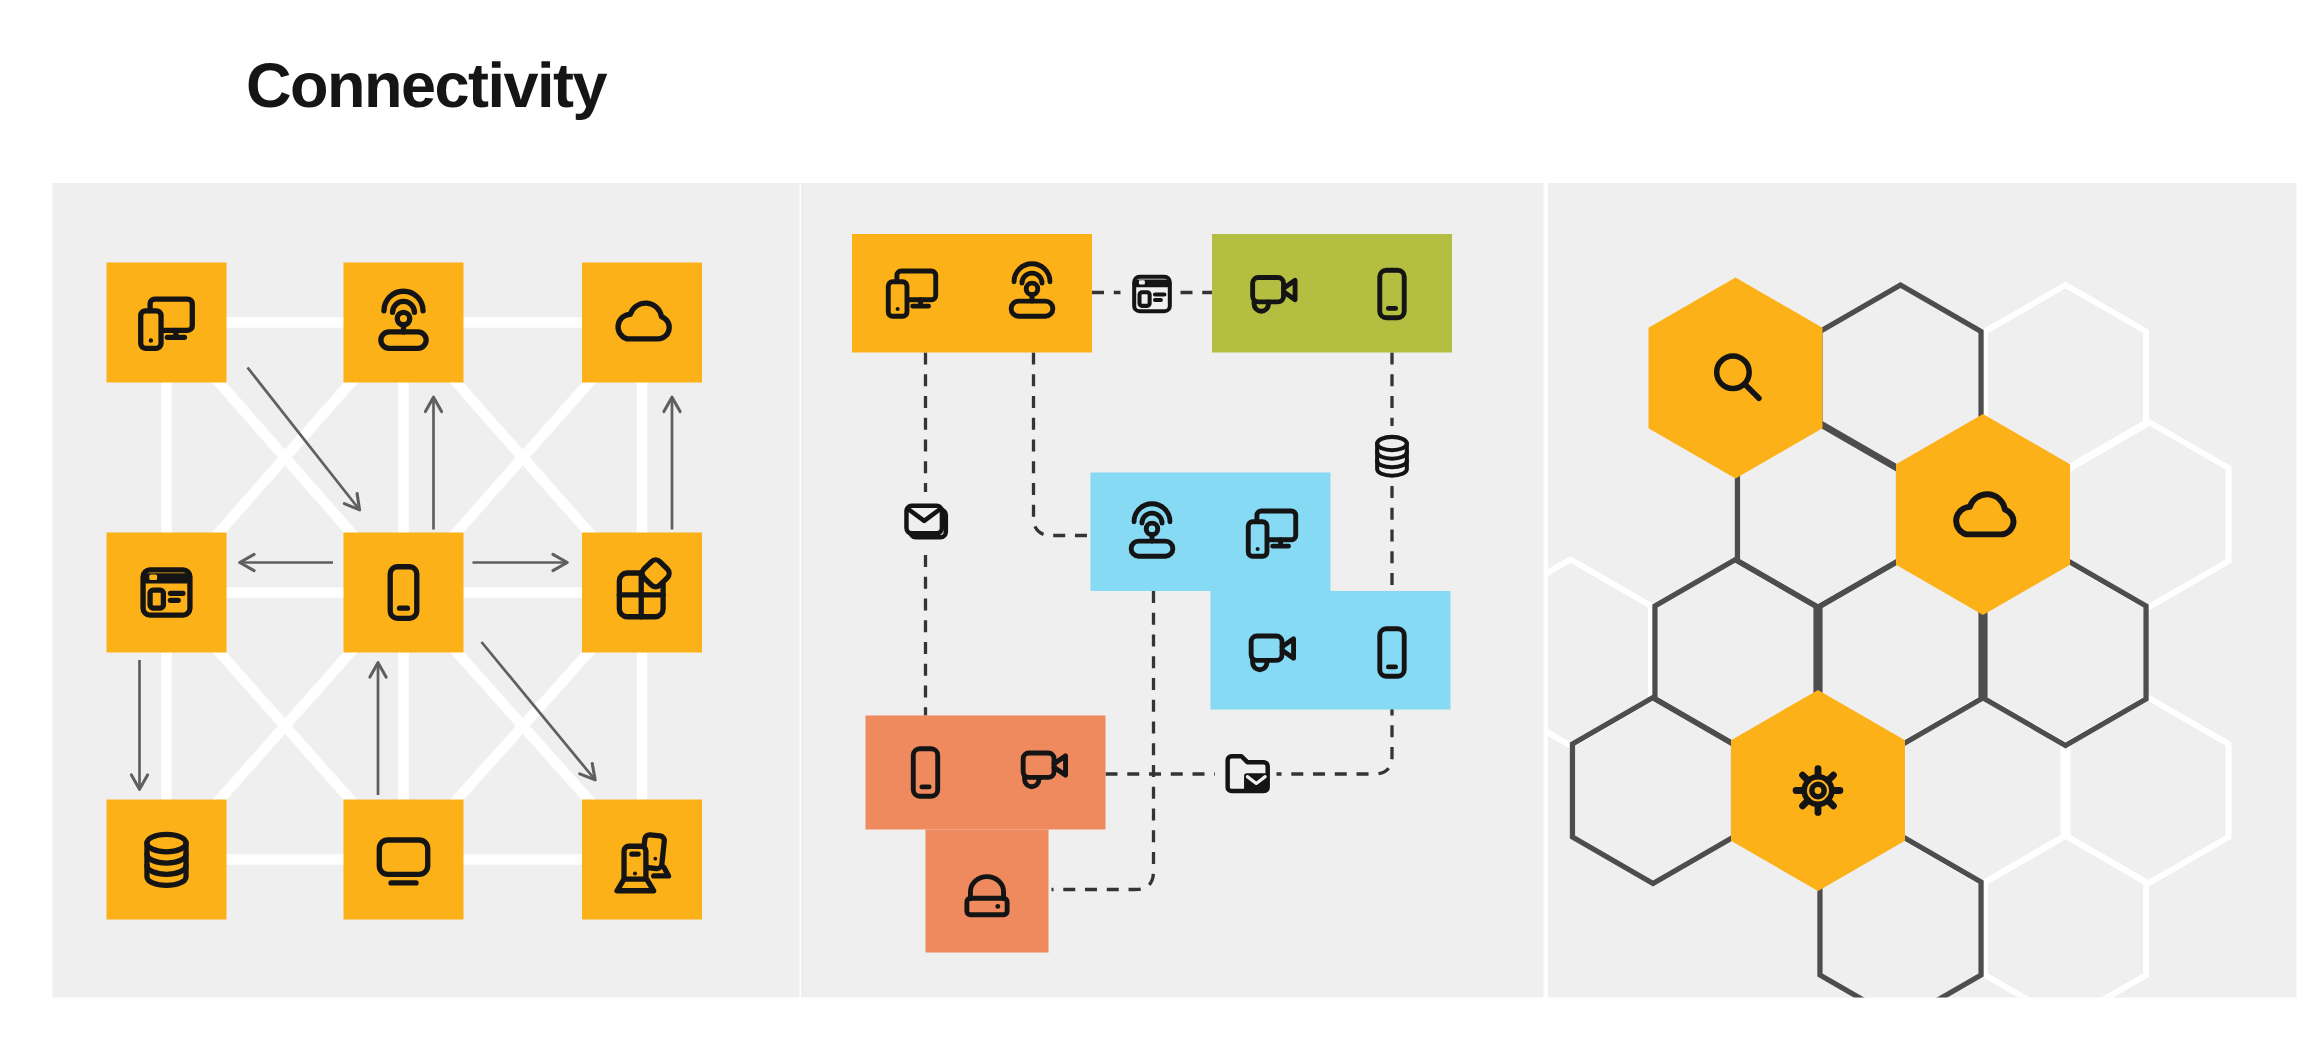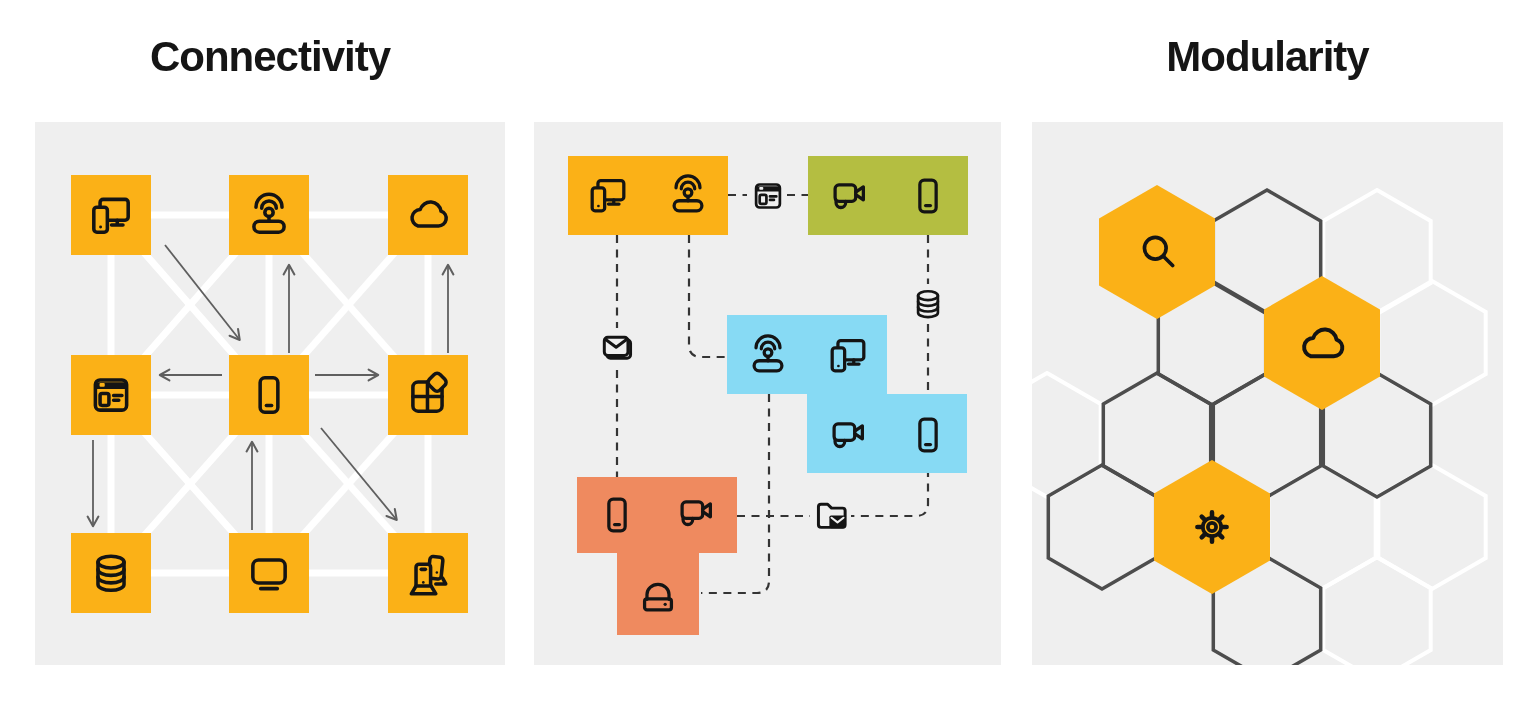--- a/index.html
+++ b/index.html
@@ -1,21 +1,21 @@
 <!DOCTYPE html>
 <html style="--page_bg: #FFFFFF; --panel_bg: #EFEFEF; --amber: #FBB117; --green: #B4BE41; --blue: #87DAF4; --coral: #EF8A5F; --icon: #141414; --line_dark: #5F5F5F; --dash: #343434; --hex_dark: #4D4D4D; --white: #FFFFFF; --title_color: #151515;"><head>
 <meta charset="utf-8">
 <style>
   html,body{margin:0;padding:0;}
   body{
     width:1536px;height:703px;position:relative;overflow:hidden;
     background:var(--page_bg,#fff);
     font-family:"Liberation Sans","DejaVu Sans",sans-serif;
   }
-  .panel{position:absolute;top:0;height:703px;}
+  .panel{position:absolute;top:0;height:703px;padding-left:28px;}
   .panel h1{
     margin:0;position:absolute;top:0;left:0;right:0;height:114px;
     display:flex;align-items:center;justify-content:center;
     font-size:42px;font-weight:bold;letter-spacing:-1px;
     color:var(--title_color,#151515);
   }
   .canvas{
     position:absolute;top:122px;left:0;height:543px;width:100%;
     background:var(--panel_bg,#efefef);
   }
@@ -247,21 +247,20 @@
         <use class="ic" href="#i-browser" x="215" y="55" width="38" height="38"></use>
         <use class="ic" href="#i-envelope" x="62" y="206" width="42" height="42"></use>
         <use class="ic" href="#i-database" x="375" y="163" width="38" height="38"></use>
         <use class="ic" href="#i-folder-mail" x="277" y="373" width="42" height="42"></use>
       </g>
     </svg>
   </div>
 </section>
 
 <section class="panel" style="left:1032px;width:471px">
-  <h1>Modularity</h1>
   <div class="canvas">
     <svg width="471" height="543" viewBox="0 0 471 543">
       <g>
         <use class="hex-white" href="#hex" x="275" y="60" width="140" height="140"></use>
         <use class="hex-white" href="#hex" x="330" y="151" width="140" height="140"></use>
         <use class="hex-white" href="#hex" x="-55" y="243" width="140" height="140"></use>
         <use class="hex-white" href="#hex" x="220" y="335" width="140" height="140"></use>
         <use class="hex-white" href="#hex" x="330" y="335" width="140" height="140"></use>
         <use class="hex-white" href="#hex" x="275" y="427" width="140" height="140"></use>
         <use class="hex-dark" href="#hex" x="165" y="60" width="140" height="140"></use>

